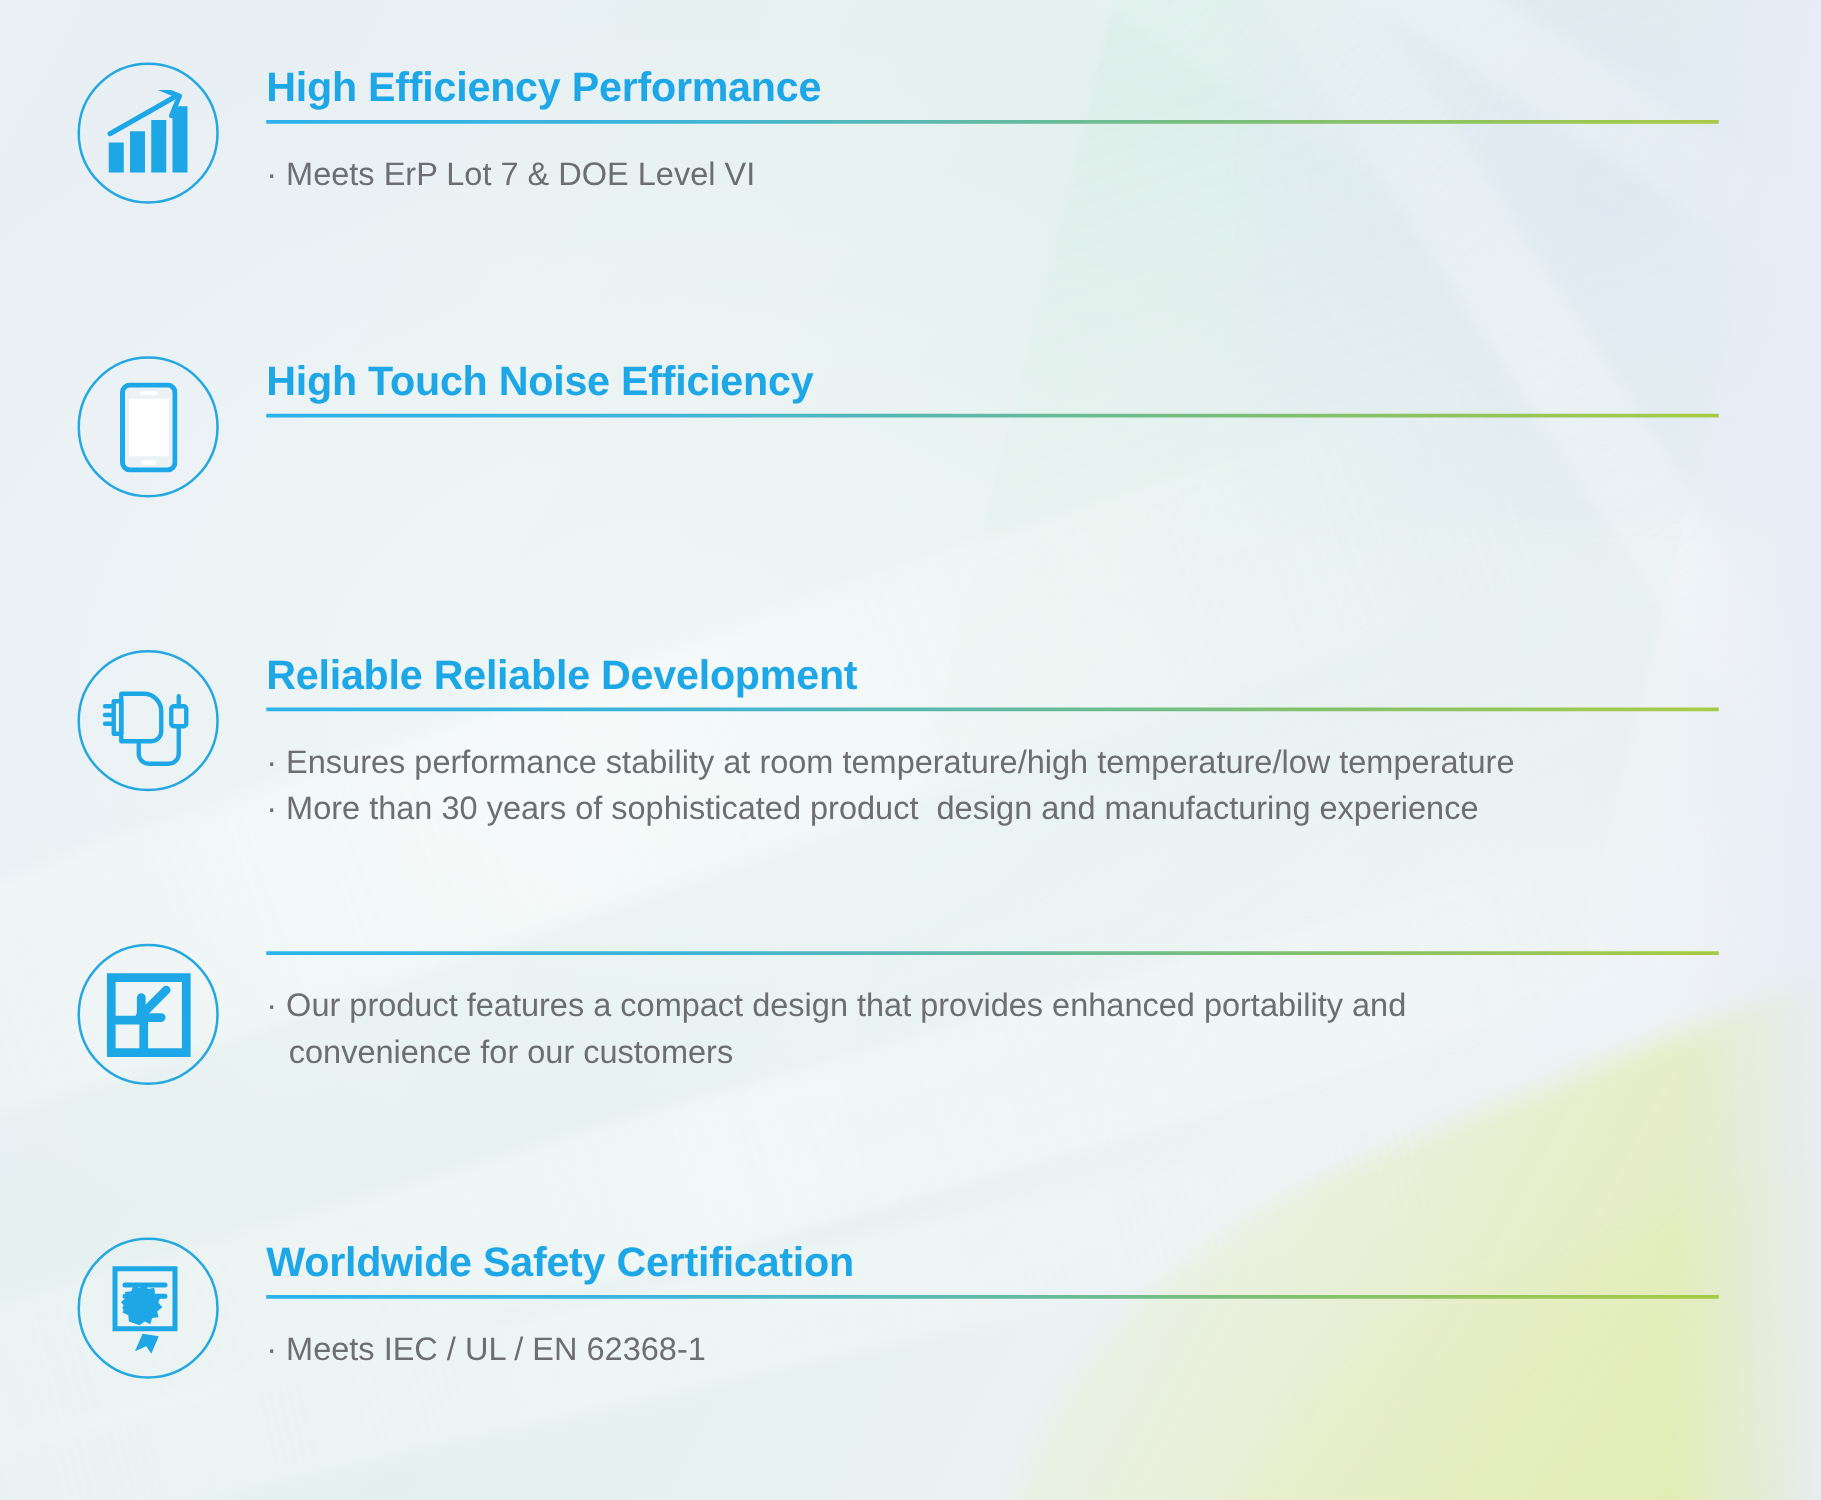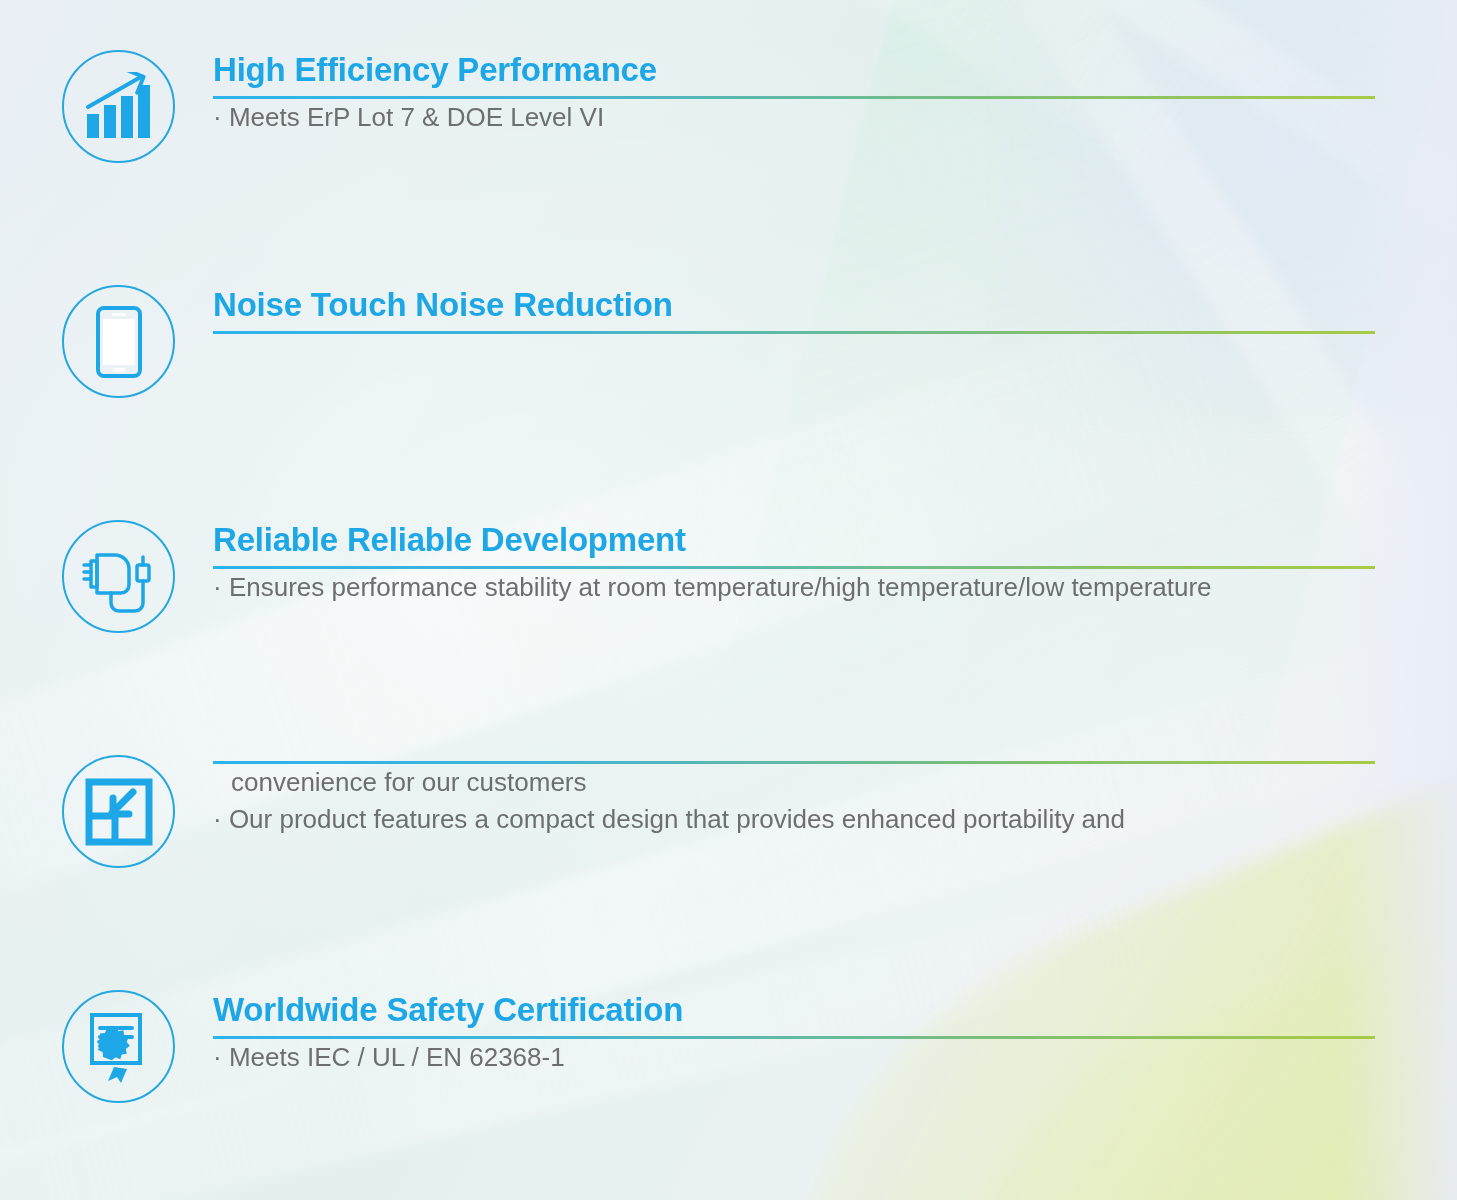--- a/index.html
+++ b/index.html
@@ -153,21 +153,21 @@
     margin: 0;
     white-space: nowrap;
   }
   .divider {
     width: 1162px;
     height: 3px;
     margin-top: 6px;
     background: linear-gradient(90deg, #2bb3ec 0%, #3fb4d8 28%, #84c06d 72%, #a8cb46 100%);
   }
   .f-lines {
-    margin-top: 0;
+    margin-top: 22px;
   }
   .f-line {
     font-size: 26px;
     color: #6d6e71;
     line-height: 37px;
     white-space: pre-wrap;
   }
   .f-line .bullet {
     color: #6d6e71;
   }
@@ -224,21 +224,21 @@
         <div class="icon-circle">
           <svg width="46" height="72" viewBox="0 0 46 72" fill="none">
             <rect x="2" y="2" width="42" height="68" rx="6" ry="6" stroke="#1ea7e6" stroke-width="4" fill="none"></rect>
             <rect x="7" y="13" width="32" height="46" fill="#ffffff" stroke="none"></rect>
             <rect x="16" y="7" width="14" height="3" rx="1.5" fill="#ffffff"></rect>
             <rect x="17" y="62" width="12" height="4" rx="2" fill="#ffffff"></rect>
           </svg>
         </div>
       </div>
       <div class="body">
-        <div class="f-title">Noise Touch Noise Reduction</div>
+        <div class="f-title">High Touch Noise Efficiency</div>
         <div class="divider"></div>
       </div>
     </div>
 
     <div class="feature" style="top:520px">
       <div class="icon-wrap">
         <div class="icon-circle">
           <svg width="80" height="72" viewBox="0 0 80 72" fill="none" stroke="#1ea7e6" stroke-width="3.5" stroke-linecap="round" stroke-linejoin="round">
             <path d="M18 14 H36 a14 14 0 0 1 14 14 V44 a8 8 0 0 1 -8 8 H18 Z" fill="none"></path>
             <path d="M12 20 H18 V46 H12 Z" fill="none"></path>
@@ -247,40 +247,41 @@
             <rect x="58" y="24" width="12" height="16" rx="2" fill="none"></rect>
             <path d="M64 24 V16"></path>
           </svg>
         </div>
       </div>
       <div class="body">
         <div class="f-title">Reliable Reliable Development</div>
         <div class="divider"></div>
         <div class="f-lines">
           <div class="f-line"><span class="bullet">·</span><span> Ensures performance stability at room temperature/high temperature/low temperature</span></div>
+          <div class="f-line"><span class="bullet">·</span><span> More than 30 years of sophisticated product  design and manufacturing experience</span></div>
         </div>
       </div>
     </div>
 
     <div class="feature" style="top:755px">
       <div class="icon-wrap">
         <div class="icon-circle">
           <svg width="68" height="68" viewBox="0 0 68 68" fill="none">
             <path d="M4 4 H64 V64 H4 Z" stroke="#1ea7e6" stroke-width="7" fill="none"></path>
             <path d="M4 38 H30 V64" stroke="#1ea7e6" stroke-width="7" fill="none"></path>
             <path d="M48 14 L27 35" stroke="#1ea7e6" stroke-width="7" stroke-linecap="round"></path>
             <path d="M48 32 V16 H32" stroke="#1ea7e6" stroke-width="7" stroke-linecap="round" stroke-linejoin="round" fill="none" transform="rotate(180 38 26)"></path>
           </svg>
         </div>
       </div>
       <div class="body">
         <div class="divider"></div>
         <div class="f-lines">
+          <div class="f-line"><span class="bullet">·</span><span> Our product features a compact design that provides enhanced portability and</span></div>
           <div class="f-line cont">convenience for our customers</div>
-          <div class="f-line"><span class="bullet">·</span><span> Our product features a compact design that provides enhanced portability and</span></div>
         </div>
       </div>
     </div>
 
     <div class="feature" style="top:990px">
       <div class="icon-wrap">
         <div class="icon-circle">
           <svg width="66" height="72" viewBox="0 0 66 72" fill="none">
             <path d="M6 4 H54 V52 H6 Z" stroke="#1ea7e6" stroke-width="4" fill="none"></path>
             <path d="M14 17 H46 M14 26 H46 M14 35 H34" stroke="#1ea7e6" stroke-width="4" stroke-linecap="round"></path>

